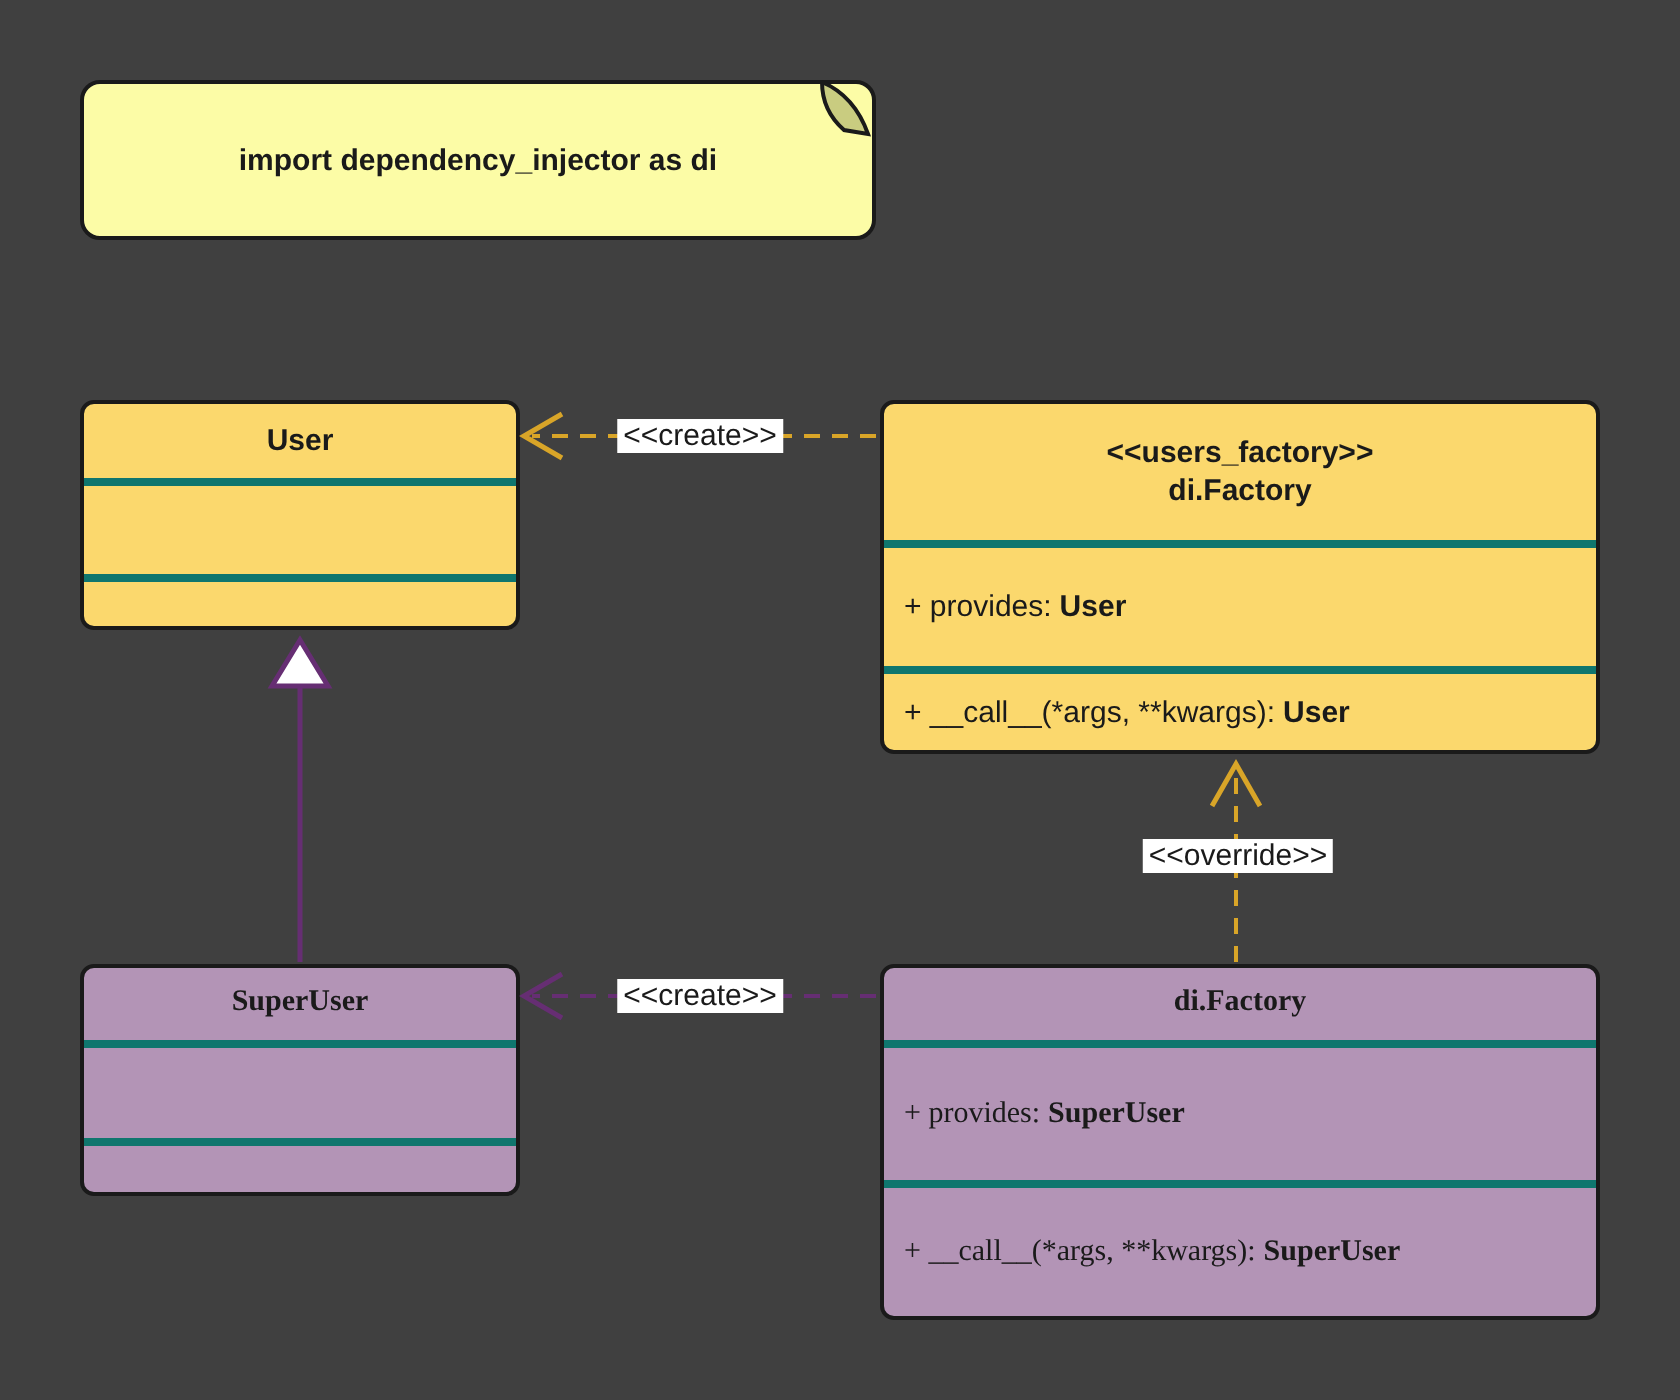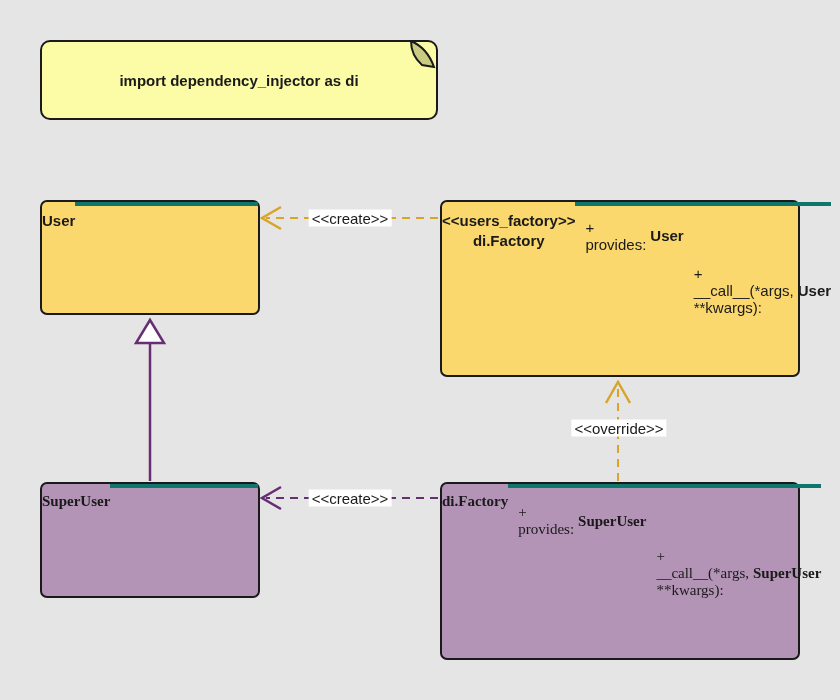--- a/index.html
+++ b/index.html
@@ -1,39 +1,39 @@
 <!DOCTYPE html>
 <html><head>
 <meta charset="utf-8">
 <style>
   html,body{margin:0;padding:0;background:#ffffff;}
   .canvas{
     position:relative;
     width:840px;height:700px;
-    background:#e5e5e5;
+    background:#404040;
     font-family:"Liberation Sans", sans-serif;
     color:#1a1a1a;
     overflow:hidden;
   }
 
   
   .note{
     position:absolute;left:40px;top:40px;width:398px;height:80px;
     background:#fcfca6;border:2px solid #1a1a1a;border-radius:10px;
     box-sizing:border-box;
     display:flex;align-items:center;justify-content:center;
     font-weight:bold;font-size:15px;
   }
   .note .fold{position:absolute;top:-2px;right:-2px;}
 
   
   .cls{
     position:absolute;box-sizing:border-box;
     border:2px solid #1a1a1a;border-radius:7px;
-    display:flex;flex-direction:row;
+    display:flex;flex-direction:column;
     font-size:15px;
   }
   .cls.yellow{background:#fbd86d;}
   .cls.purple{background:#b394b6;font-family:Liberation Serif, serif;}
   .cls-title{
     display:flex;flex-direction:column;align-items:center;justify-content:center;
     font-weight:bold;text-align:center;line-height:1.3;
     box-sizing:border-box;
   }
   .cls-comp{
@@ -63,21 +63,21 @@
     <span>import dependency_injector as di</span>
   </div>
 
   <div class="cls yellow" style="left:40px;top:200px;width:220px;height:115px;">
     <div class="cls-title" style="height:37px;">User</div>
     <div class="cls-comp" style="height:48px;"></div>
     <div class="cls-comp" style="flex:1;"></div>
   </div>
 
   <div class="cls yellow" style="left:440px;top:200px;width:360px;height:177px;">
-    <div class="cls-title" style="height:57px;">
+    <div class="cls-title" style="height:68px;">
       <span>&lt;&lt;users_factory&gt;&gt;</span>
       <span>di.Factory</span>
     </div>
     <div class="cls-comp" style="height:63px;">
       <span>+ provides:</span>
       <span class="type">User</span>
     </div>
     <div class="cls-comp" style="flex:1;">
       <span>+ __call__(*args, **kwargs):</span>
       <span class="type">User</span>

